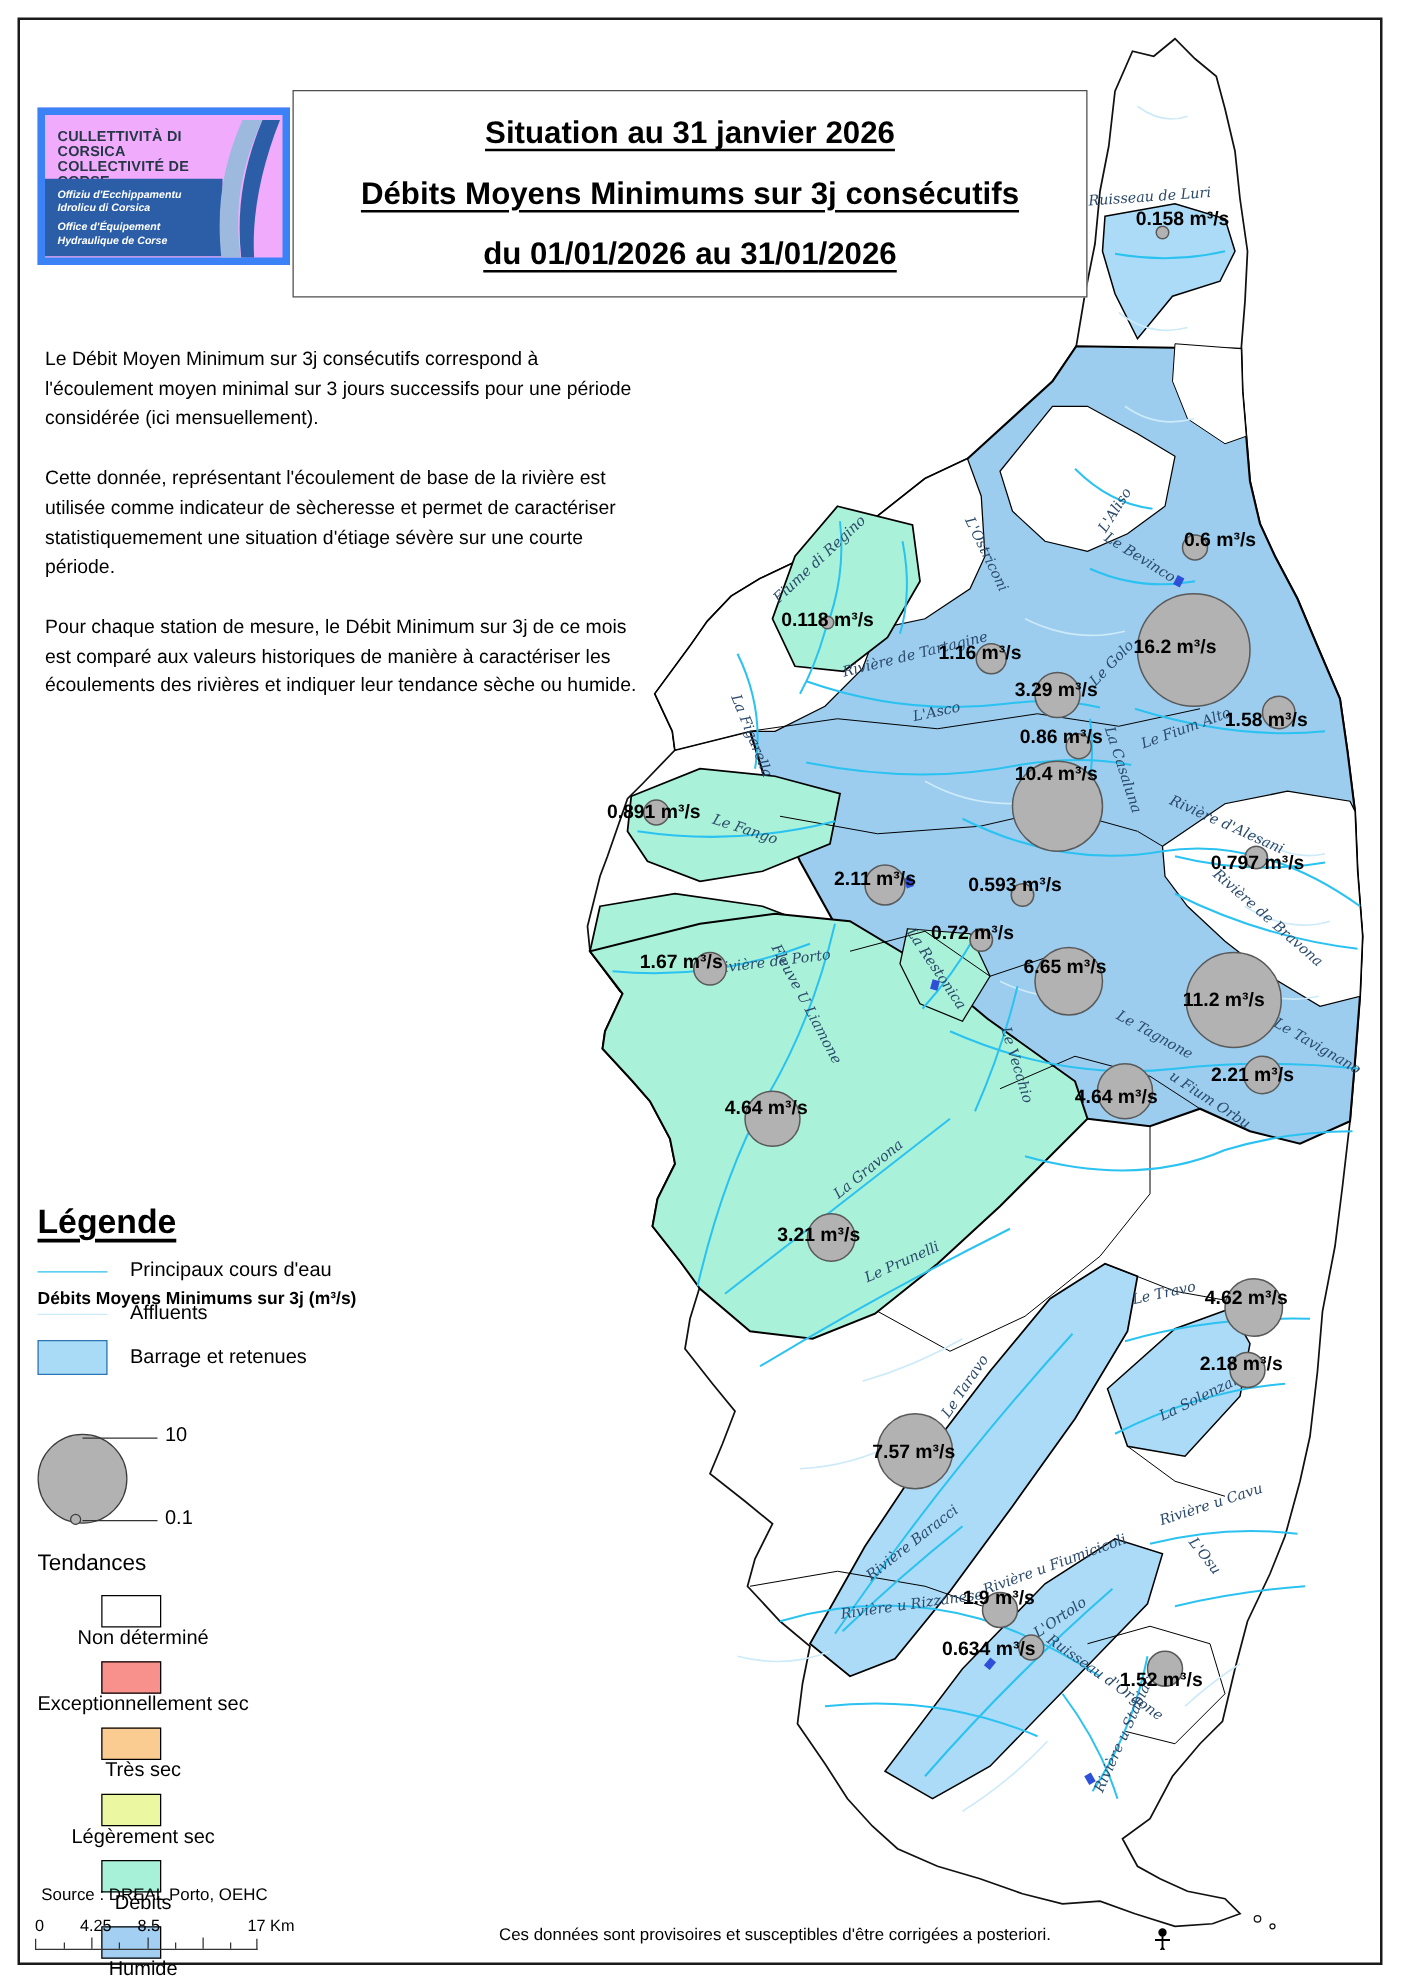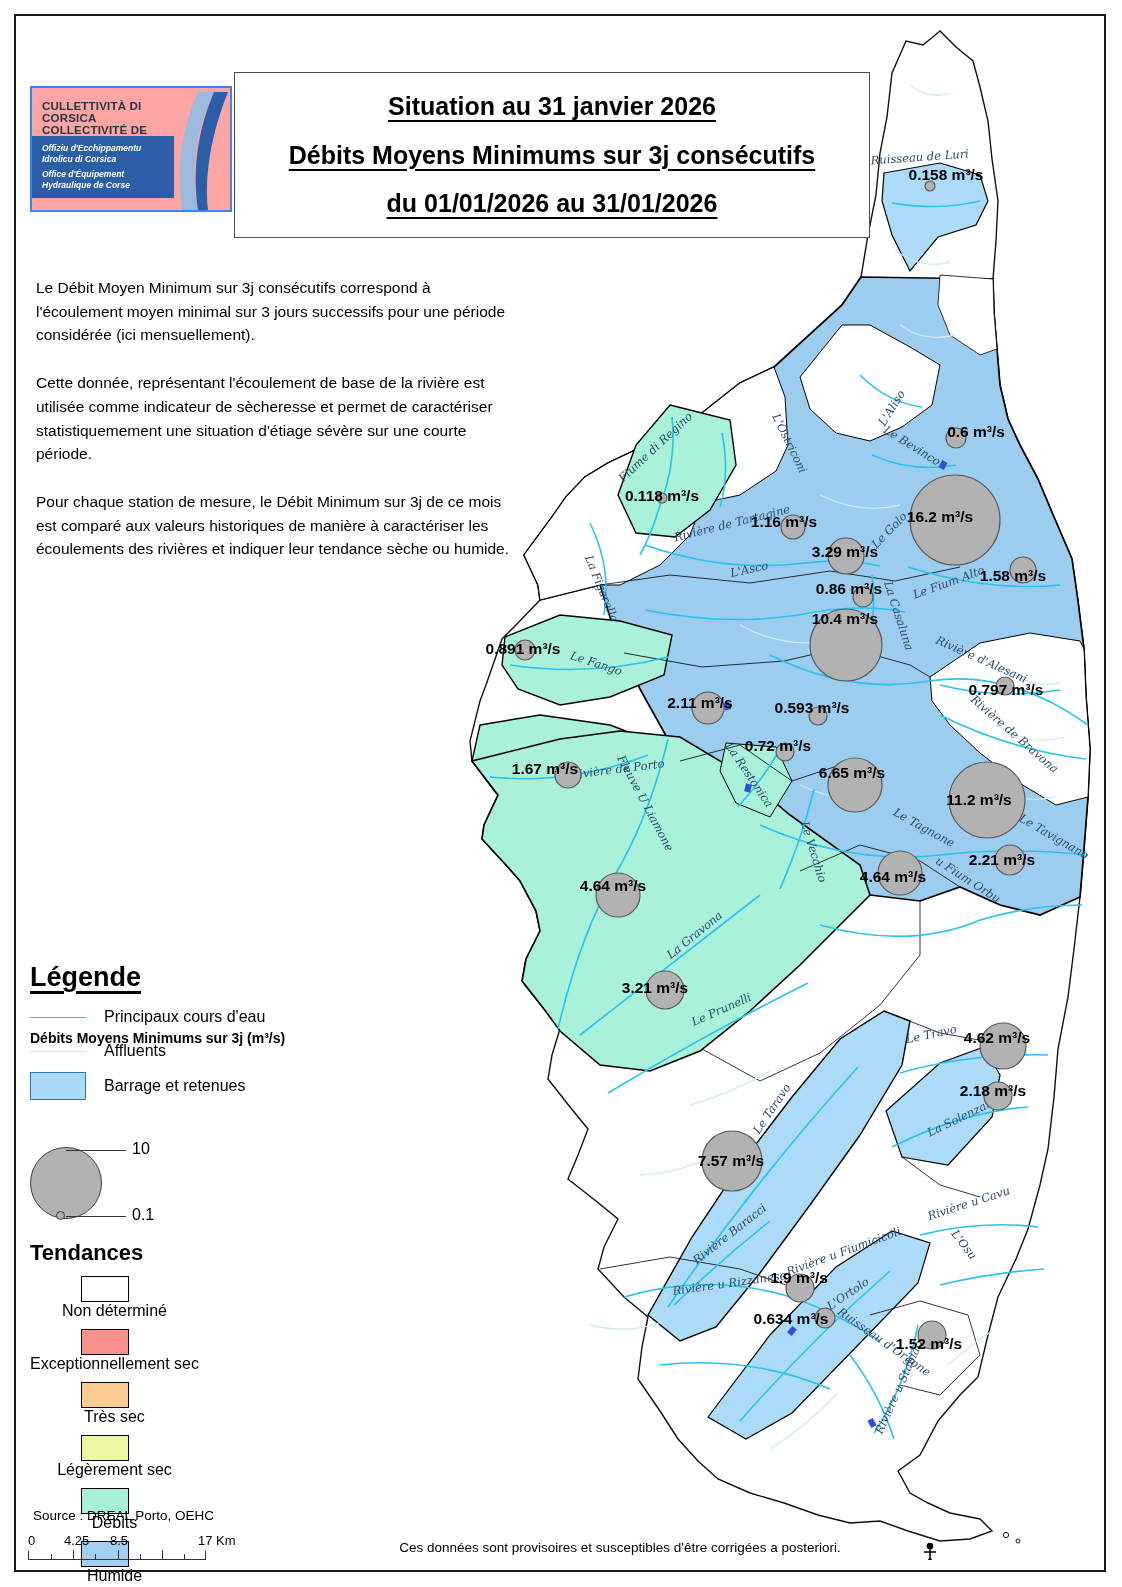--- a/index.html
+++ b/index.html
@@ -7,25 +7,25 @@
   body {
     width:1122px; height:1587px; position:relative;
     font-family:"Liberation Sans", sans-serif; color:#000;
     overflow:hidden;
   }
   .frame { position:absolute; left:14px; top:14px; width:1092px; height:1558px;
     border:2px solid #1a1a1a; background:#fff; }
 
   
   .logo { position:absolute; left:30px; top:86px; width:202px; height:126px;
-    border:2px solid #3b82f6; background:#fca5a5; overflow:hidden; }
+    border:6px solid #3b82f6; background:#f0abfc; overflow:hidden; }
   .logo-top { position:absolute; left:0; top:0; width:142px; height:58px; padding:12px 0 0 10px; }
   .logo-top .l1 { font-size:11.5px; letter-spacing:.2px; color:#253746; font-weight:bold; }
   .logo-top .l2 { font-size:11.5px; letter-spacing:.2px; color:#253746; font-weight:bold; }
-  .logo-bottom { position:absolute; left:0; bottom:12px; width:142px; height:62px;
+  .logo-bottom { position:absolute; left:0; bottom:1px; width:142px; height:62px;
     background:#2b5ea7; color:#fff; padding:7px 0 0 10px; }
   .logo-bottom .l3 { font-size:8.5px; font-weight:bold; font-style:italic; line-height:1.25; }
   .logo-bottom .l4 { font-size:8.5px; font-weight:bold; font-style:italic; line-height:1.25; margin-top:5px; }
   .logo-swoosh { position:absolute; right:0; top:0; width:62px; height:126px; }
 
   
   .title-box { position:absolute; left:234px; top:72px; width:636px; height:166px;
     border:1.5px solid #4d4d4d; background:#fff; z-index:5;
     display:flex; flex-direction:column; justify-content:space-evenly; align-items:center; }
   .title-line { font-size:25px; font-weight:bold; text-decoration:underline;
@@ -46,21 +46,21 @@
   .leg-label { font-size:16px; }
   .flow-title { position:absolute; left:30px; top:1030px; font-size:14px; font-weight:bold; }
   .circle-big { position:absolute; left:30px; top:1147px; width:72px; height:72px; border-radius:50%;
     background:#b2b2b2; border:1px solid #3c3c3c; }
   .circle-small { position:absolute; left:56px; top:1211px; width:9px; height:9px; border-radius:50%;
     background:#b2b2b2; border:1px solid #3c3c3c; }
   .leader-top { position:absolute; left:66px; top:1150px; width:60px; border-top:1.3px solid #333; }
   .leader-bot { position:absolute; left:66px; top:1216px; width:60px; border-top:1.3px solid #333; }
   .scale-max { position:absolute; left:132px; top:1140px; font-size:16px; }
   .scale-min { position:absolute; left:132px; top:1206px; font-size:16px; }
-  .tend-title { position:absolute; left:30px; top:1240px; font-size:22px; font-weight:bold; }
+  .tend-title { position:absolute; left:30px; top:1240px; font-size:18px; font-weight:normal; }
   .tend-rows { position:absolute; left:30px; top:1276px; }
   .tend-row { display:flex; align-items:center; margin-bottom:9px;flex-direction:column; }
   .tend-swatch { width:48px; height:26px; border:1.3px solid #000; margin-right:18px; }
   .tend-label { font-size:16px; }
 
   
   .source { position:absolute; left:33px; top:1508px; font-size:13.5px; z-index:6; }
   .scalebar { position:absolute; left:28px; top:1533px; z-index:6; width:260px; }
   .scalebar-nums { position:relative; height:16px; font-size:13px; }
   .scalebar-nums span { position:absolute; top:0; }

